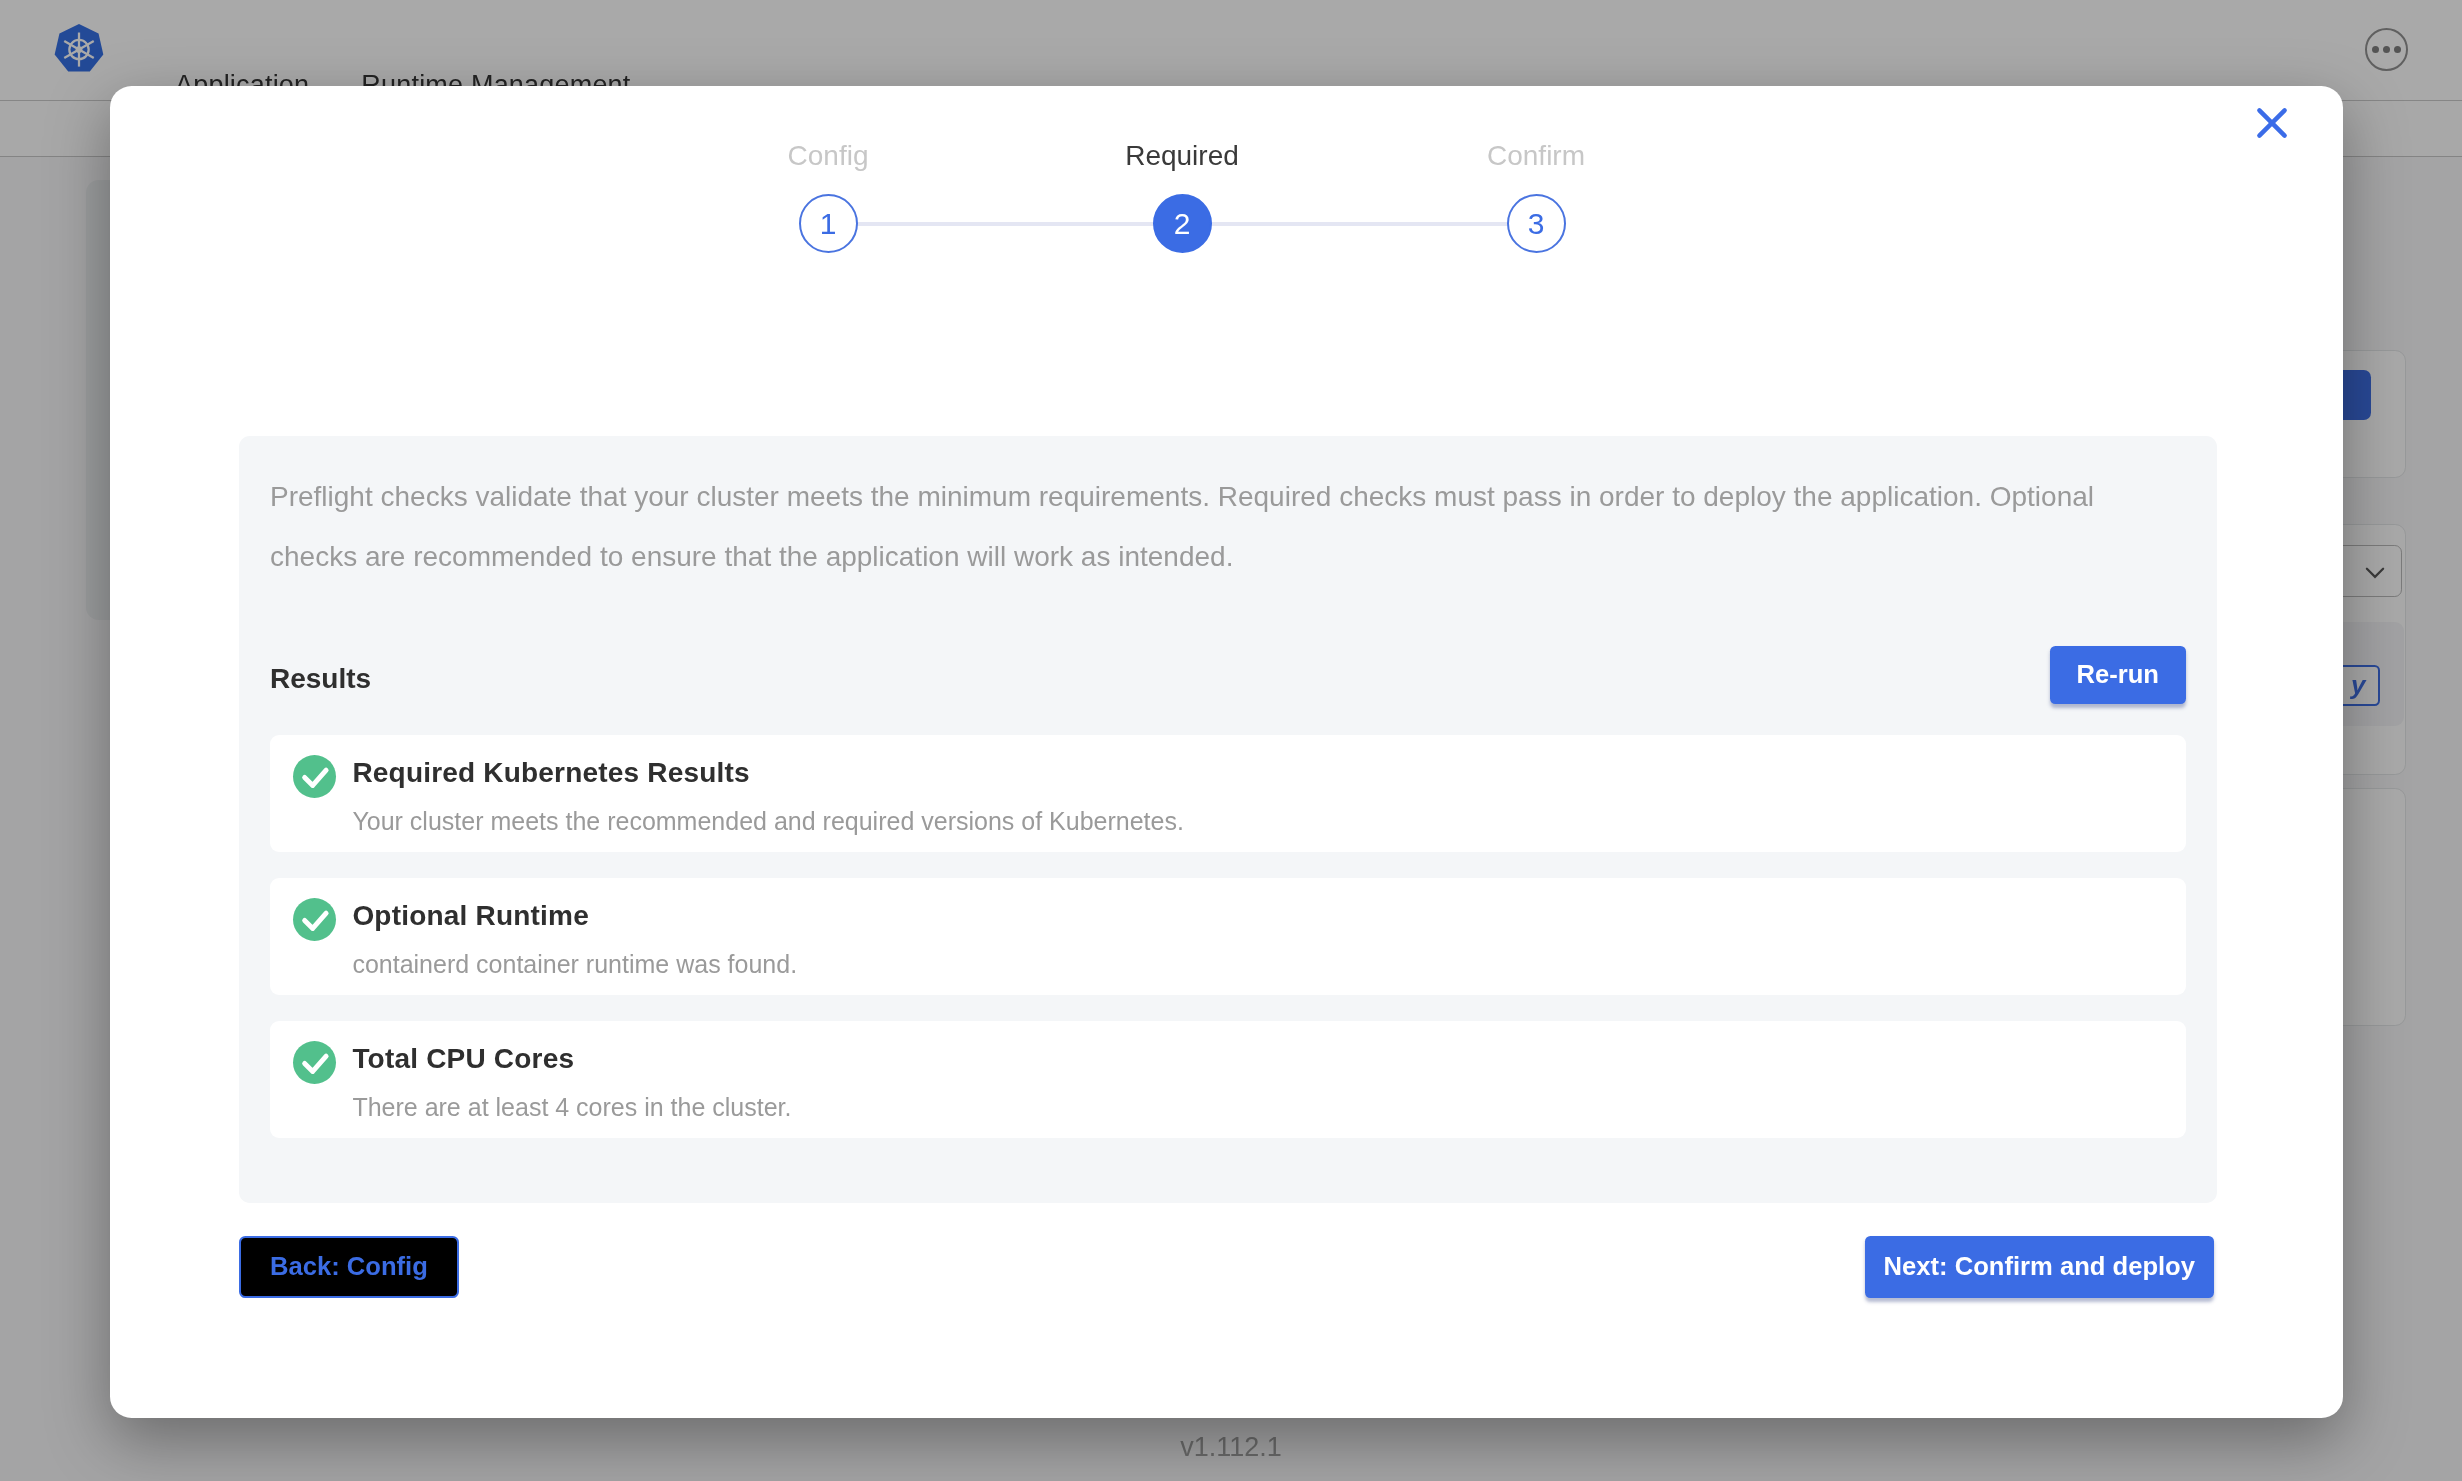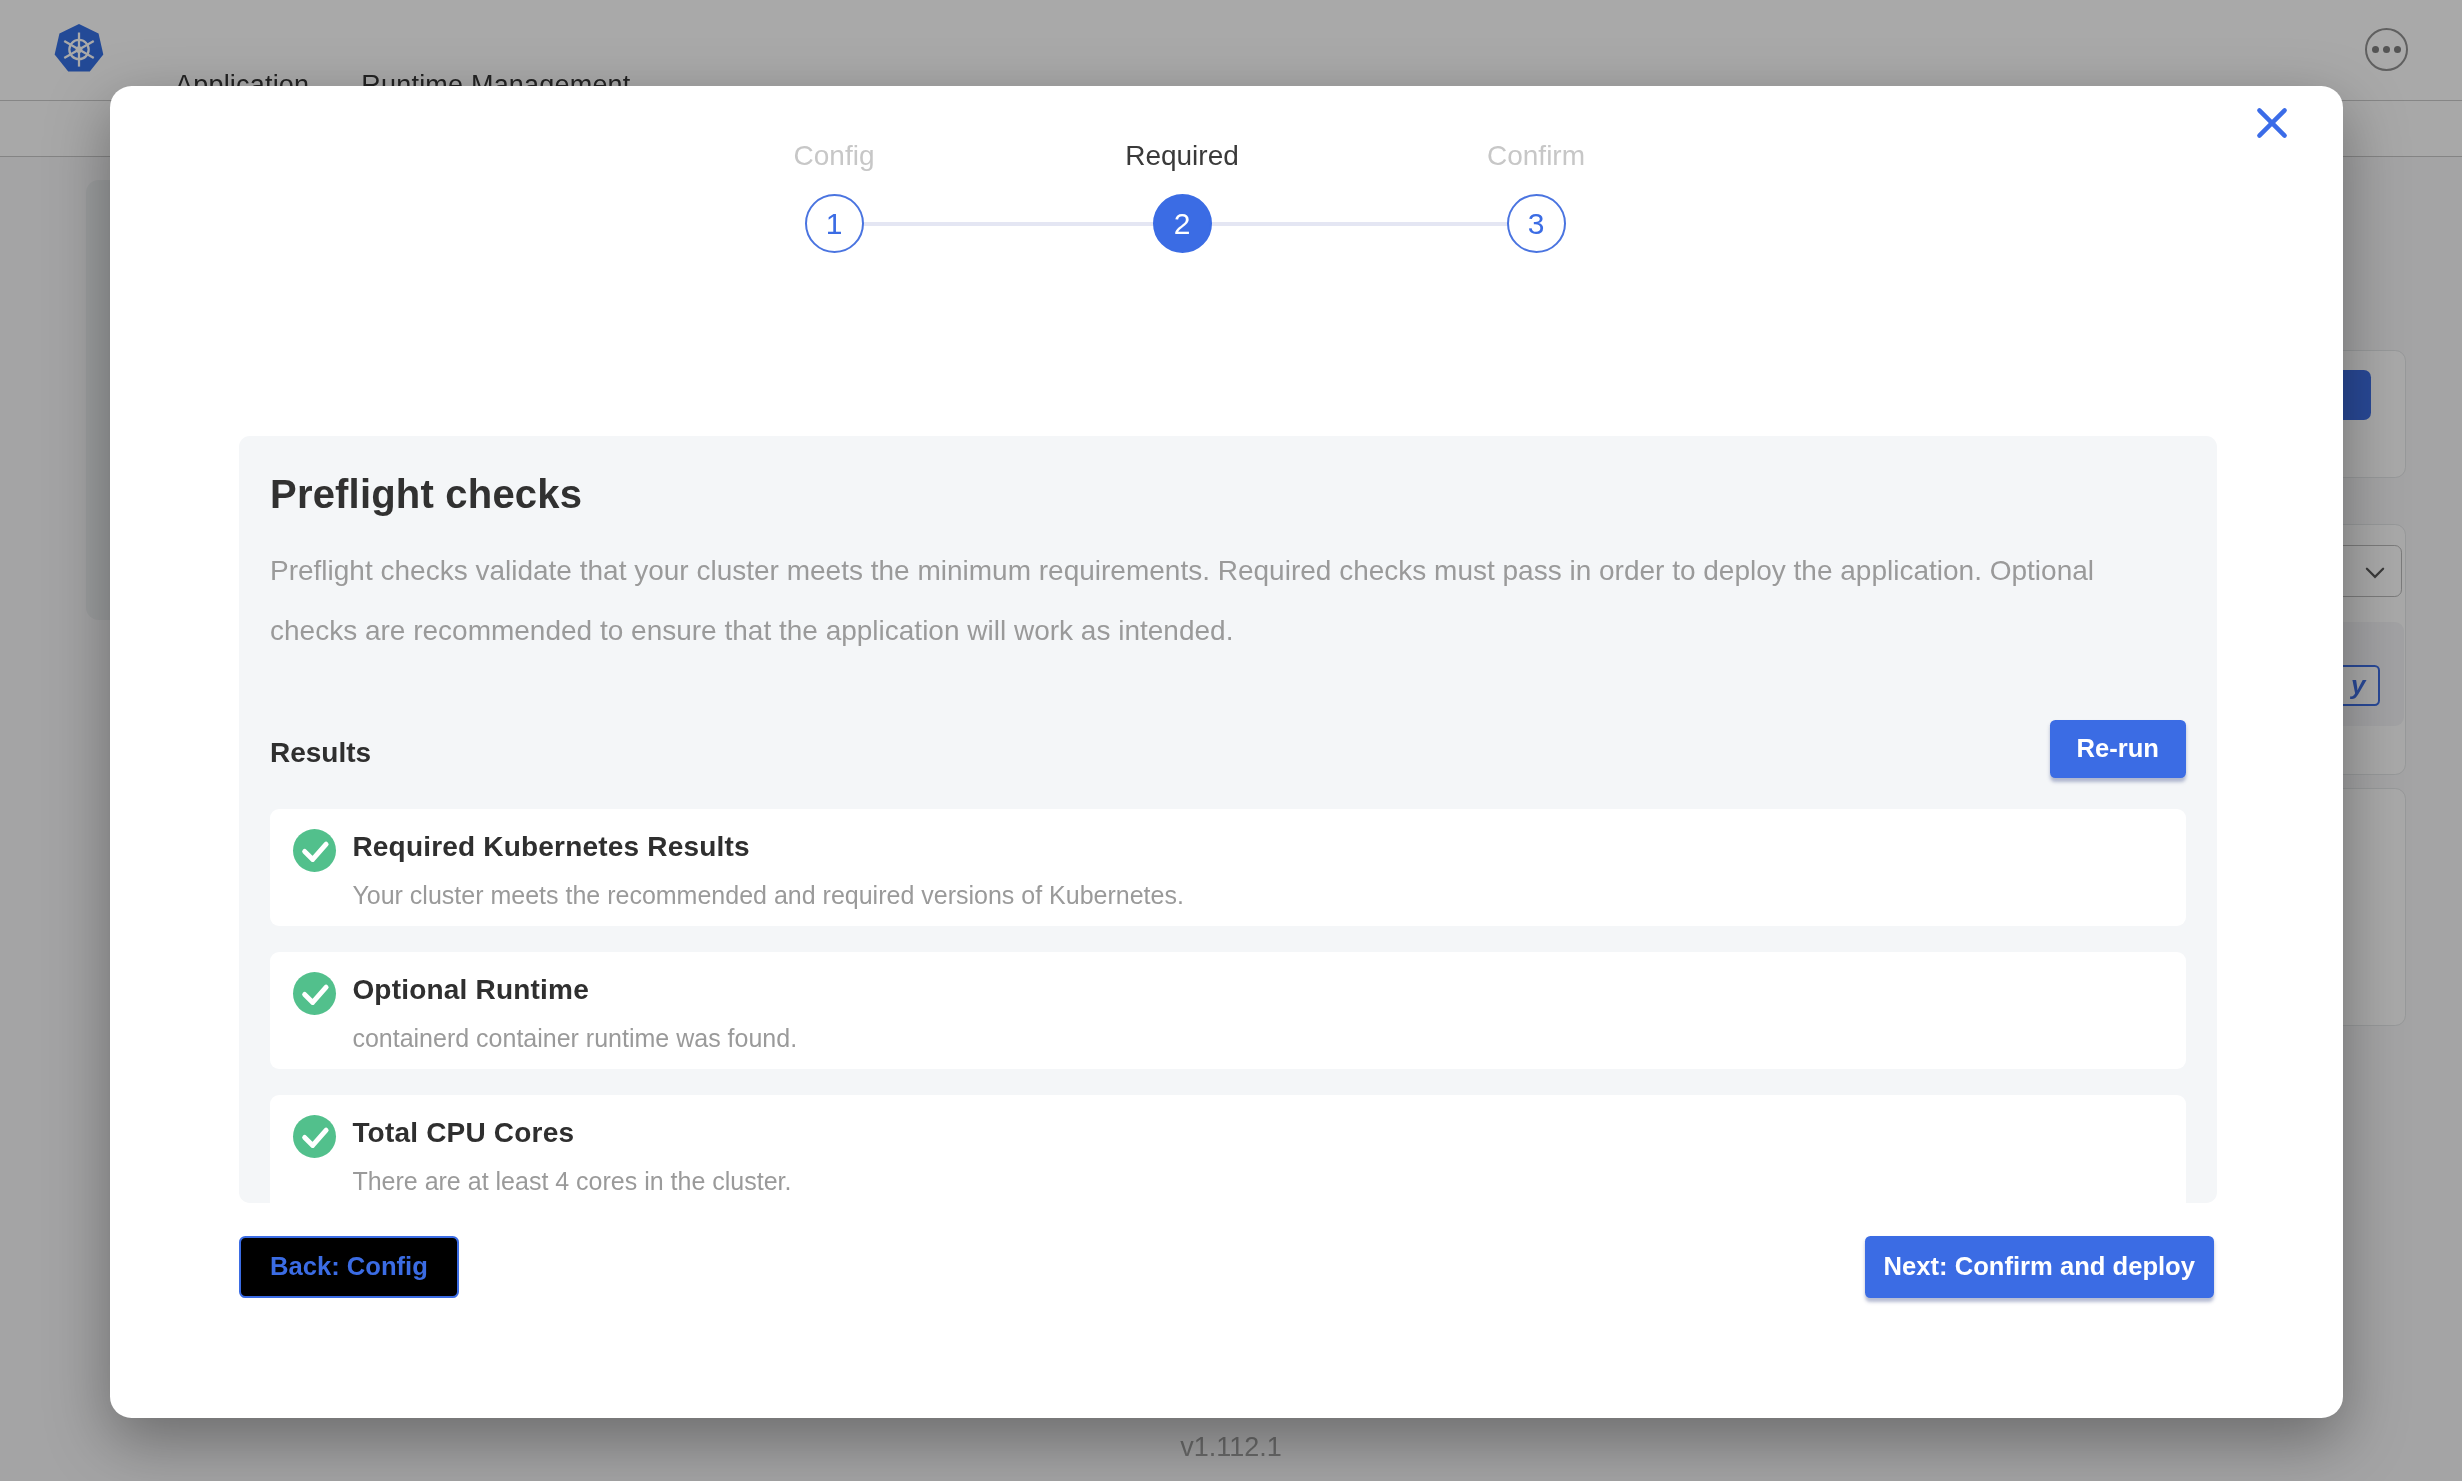--- a/index.html
+++ b/index.html
@@ -61,21 +61,21 @@
     border-radius:21.6px;z-index:20;box-shadow:0 21.6px 63px rgba(0,0,0,0.35);
   }
   .close-btn{position:absolute;left:2142px;top:18px;width:40px;height:40px;cursor:pointer;background:none;border:none;padding:0;}
   
   .stepper{position:absolute;left:628px;top:54px;width:888px;height:153px;}
   .stepper .track{
     position:absolute;left:90px;top:82px;width:708px;height:3.6px;border-radius:1.8px;
     background:var(--connector,#e4e6f3);
   }
   .step{position:absolute;top:0;width:180px;text-align:center;}
-  .step.s0{left:6px;} .step.s1{left:354px;} .step.s2{left:708px;}
+  .step.s0{left:0;} .step.s1{left:354px;} .step.s2{left:708px;}
   .step .lbl{font-size:28px;height:36px;color:var(--label_muted,#c7c7c7);}
   .step.active .lbl{color:#3a3a3a;}
   .step .circ{
     position:relative;margin:18px auto 0;width:59px;height:59px;border-radius:50%;box-sizing:border-box;
     background:#ffffff;border:2.2px solid var(--primary_border,#4a74e0);
     display:flex;align-items:center;justify-content:center;
     font-size:30px;color:var(--primary,#3b6ce4);z-index:2;
   }
   .step.active .circ{background:var(--primary,#3b6ce4);border-color:var(--primary,#3b6ce4);color:#ffffff;}
   
@@ -194,21 +194,20 @@
       <div class="lbl">Required</div>
       <div class="circ">2</div>
     </div>
     <div class="step s2">
       <div class="lbl">Confirm</div>
       <div class="circ">3</div>
     </div>
   </div>
 
   <div class="panel">
-    <h1>Preflight checks</h1>
     <p class="desc">Preflight checks validate that your cluster meets the minimum requirements. Required checks must pass in order to deploy the application. Optional checks are recommended to ensure that the application will work as intended.</p>
 
     <div class="results-row">
       <span class="results-label">Results</span>
       <button class="btn btn-primary rerun">Re-run</button>
     </div>
 
     <div class="checks">
 
       <div class="check-card">

